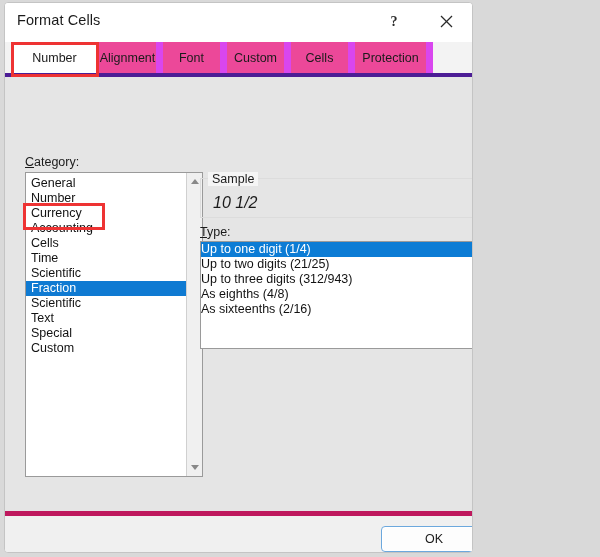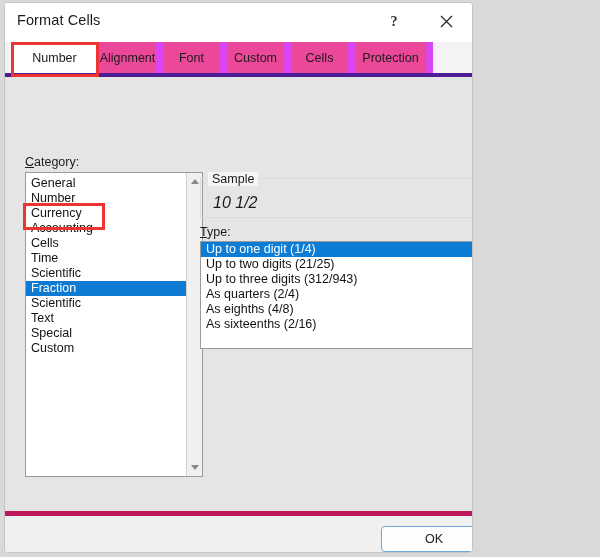--- a/index.html
+++ b/index.html
@@ -235,21 +235,20 @@
     overflow: hidden;
   }
   #type-list {
     position: absolute;
     left: 0; top: 0;
     width: 362px;
   }
   .type-item {
     height: 15px;
     line-height: 15px;
-    padding-left: 5px;
     font-size: 12.5px;
     color: #121212;
     white-space: nowrap;
     overflow: hidden;
     cursor: default;
   }
   .type-item.selected {
     background: #0c7cd5;
     color: #ffffff;
   }
@@ -394,21 +393,20 @@
       <div id="sample-legend">Sample</div>
       <div id="sample-value">10 1/2</div>
 
       <div class="field-label" style="left:195px; top:148px;"><span class="accel">T</span><span>ype:</span></div>
 
       <div id="type-box">
         <div id="type-list">
             <div class="type-item selected">Up to one digit (1/4)</div>
             <div class="type-item">Up to two digits (21/25)</div>
             <div class="type-item">Up to three digits (312/943)</div>
-            <div class="type-item">As quarters (2/4)</div>
             <div class="type-item">As eighths (4/8)</div>
             <div class="type-item">As sixteenths (2/16)</div>
           </div>
         <div id="type-scroll">
           <div id="type-thumb"></div>
         </div>
       </div>
 
     </div>
 

